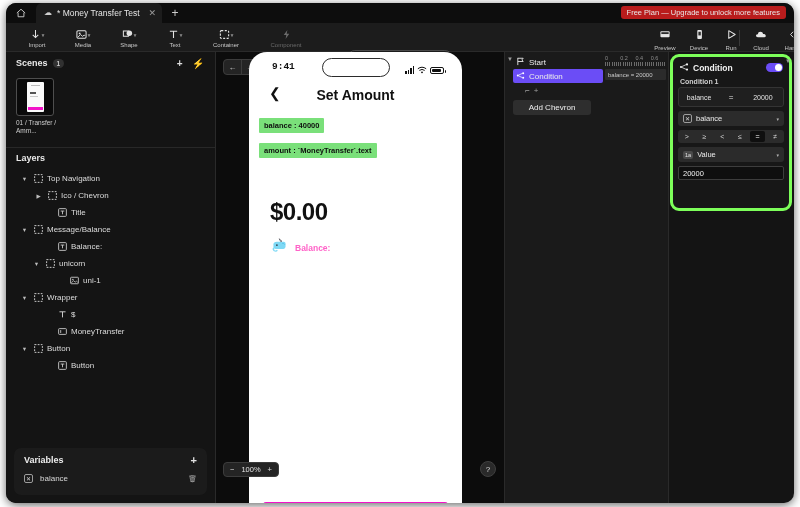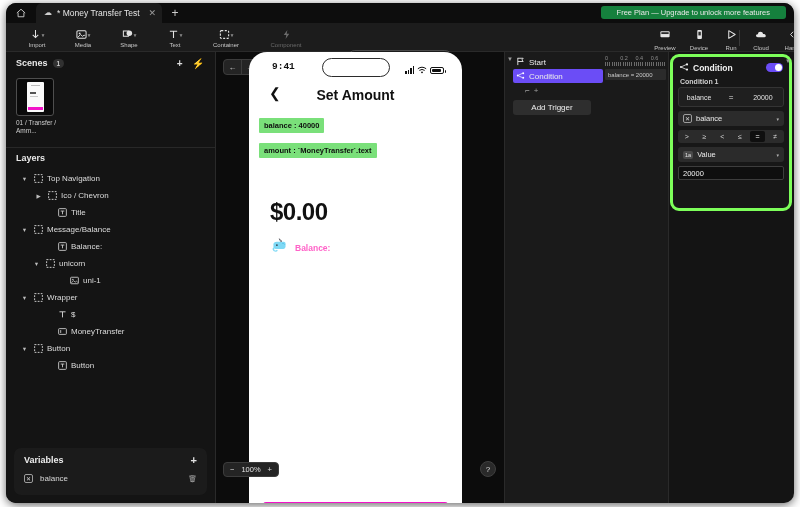--- a/index.html
+++ b/index.html
@@ -36,22 +36,22 @@
     display: flex; align-items: center; gap: 5px;
     padding: 0 6px 0 8px;
     color: #e6e6e6; font-size: 8.5px;
   }
   .tab .cloud { color: #cfcfcf; font-size: 8px; line-height: 1; }
   .tab .tabx { color: #9a9a9a; font-size: 9px; margin-left: 4px; }
   .newtab { width: 26px; height: 20px; display:flex; align-items:center; justify-content:center;
             color:#cdcdcd; font-size: 12px; }
   .plan-pill {
     position: absolute; right: 8px; top: 3px;
-    background: #15803d; color: #e8e8e8;
-    font-size: 7.5px; padding: 2px 16px; border-radius: 3px;
+    background: #b91c1c; color: #e8e8e8;
+    font-size: 7.5px; padding: 2px 6px; border-radius: 3px;
     white-space: nowrap;
     text-align: center;
   }
 
   
   .toolbar {
     position: absolute; left: 0; top: 20px; width: 100%; height: 29px;
     background: #1c1c1c;
     border-bottom: 1px solid #2a2a2a;
   }
@@ -687,21 +687,21 @@
             </svg>
         </span>
         <span>Condition</span>
       </div>
       <div class="trig-row sub">
         <span>⌐</span>
         <span>+</span>
       </div>
     </div>
 
-    <div class="add-trigger">Add Trigger</div>
+    <div class="add-trigger">Add Chevron</div>
 
     <div class="timeline">
       <div class="tl-ticks">
         <span>0</span>
         <span>0.2</span>
         <span>0.4</span>
         <span>0.6</span>
       </div>
       <div class="tl-rule"></div>
       <div class="tl-clip">balance = 20000</div>

